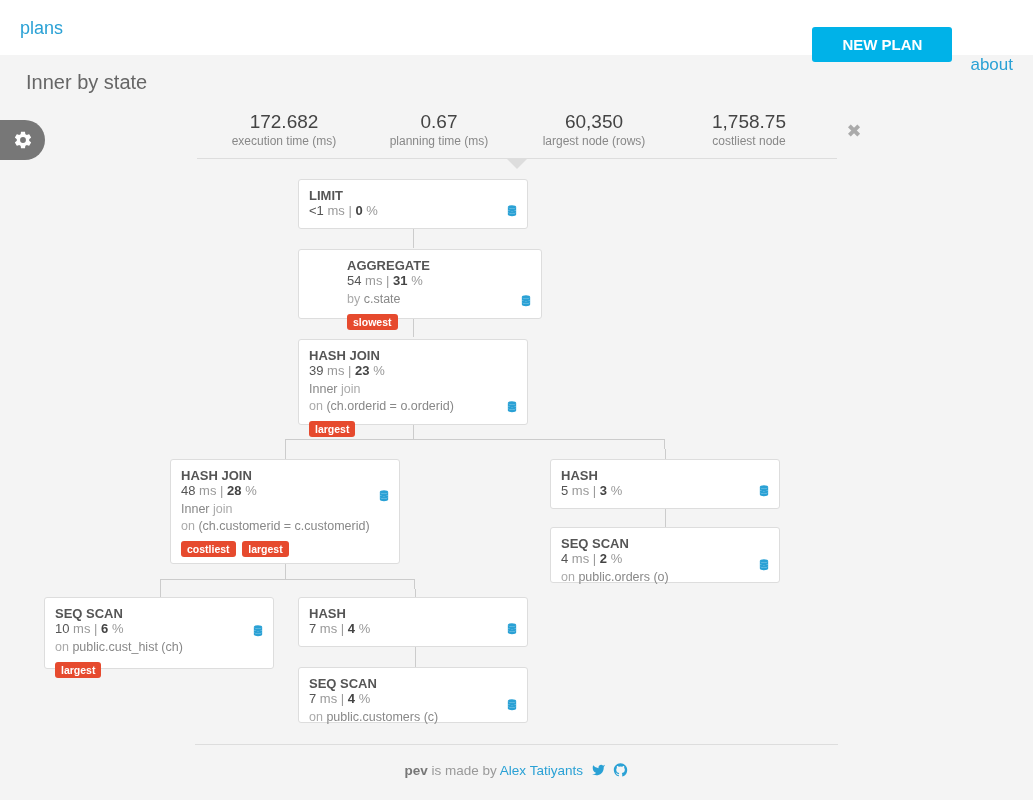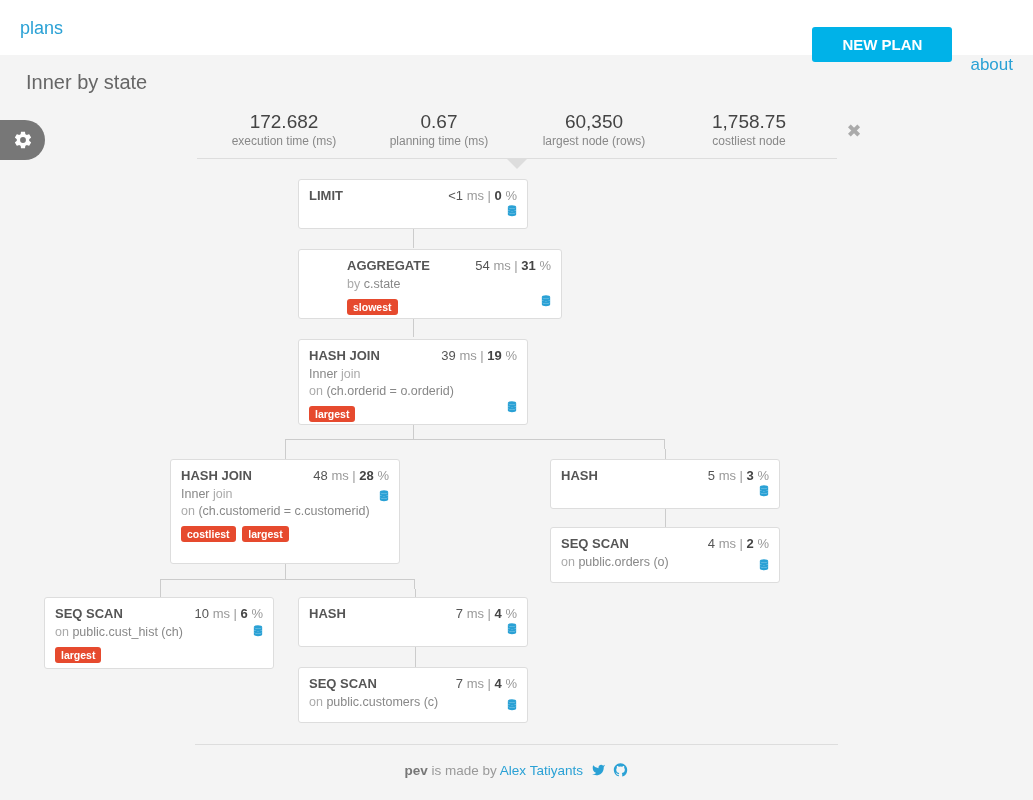--- a/index.html
+++ b/index.html
@@ -107,20 +107,21 @@
   background: #fff;
   border: 1px solid #ddd;
   border-radius: 3px;
   padding: 8px 10px;
   font-size: 13px;
 }
 .node-header {
   display: flex;
   justify-content: space-between;
   align-items: baseline;
+  flex-direction: column;
 }
 .node-title { font-weight: bold; color: #555; font-size: 13px; }
 .node-timing { font-size: 13px; color: #999; white-space: nowrap; }
 .node-timing .num { color: #555; }
 .node-timing b { color: #444; }
 .node-sub { color: #888; font-size: 12.5px; margin-top: 3px; line-height: 1.35; }
 .node-sub .muted { color: #aaa; }
 .db-icon {
   position: absolute;
   right: 10px;
@@ -230,39 +231,39 @@
       <span class="node-timing"><span class="num">&lt;1</span> <span>ms</span> | <b>0</b> %</span>
     </div>
     <span class="db-icon"><svg viewBox="0 0 12 14">
           <ellipse cx="6" cy="2.2" rx="5" ry="2"></ellipse>
           <path d="M1 2.2v3c0 1.1 2.2 2 5 2s5-.9 5-2v-3c0 1.1-2.2 2-5 2s-5-.9-5-2z"></path>
           <path d="M1 5.2v3c0 1.1 2.2 2 5 2s5-.9 5-2v-3c0 1.1-2.2 2-5 2s-5-.9-5-2z"></path>
           <path d="M1 8.2v3c0 1.1 2.2 2 5 2s5-.9 5-2v-3c0 1.1-2.2 2-5 2s-5-.9-5-2z"></path>
         </svg></span>
   </div>
 
-  <div class="node" style="left:298px; top:80px; width:264px; height:70px;padding-left:48px;">
+  <div class="node" style="left:298px; top:80px; width:244px; height:70px;padding-left:48px;">
     <div class="node-header">
       <span class="node-title">AGGREGATE</span>
       <span class="node-timing"><span class="num">54</span> <span>ms</span> | <b>31</b> %</span>
     </div>
     <div class="node-sub"><span class="muted">by</span> <span>c.state</span></div>
     <span class="badge">slowest</span>
     <span class="db-icon"><svg viewBox="0 0 12 14">
           <ellipse cx="6" cy="2.2" rx="5" ry="2"></ellipse>
           <path d="M1 2.2v3c0 1.1 2.2 2 5 2s5-.9 5-2v-3c0 1.1-2.2 2-5 2s-5-.9-5-2z"></path>
           <path d="M1 5.2v3c0 1.1 2.2 2 5 2s5-.9 5-2v-3c0 1.1-2.2 2-5 2s-5-.9-5-2z"></path>
           <path d="M1 8.2v3c0 1.1 2.2 2 5 2s5-.9 5-2v-3c0 1.1-2.2 2-5 2s-5-.9-5-2z"></path>
         </svg></span>
   </div>
 
   <div class="node" style="left:298px; top:170px; width:230px; height:86px;">
     <div class="node-header">
       <span class="node-title">HASH JOIN</span>
-      <span class="node-timing"><span class="num">39</span> <span>ms</span> | <b>19</b> %</span>
+      <span class="node-timing"><span class="num">39</span> <span>ms</span> | <b>23</b> %</span>
     </div>
     <div class="node-sub">
       <span>Inner</span> <span class="muted">join</span><br>
       <span class="muted">on</span> <span>(ch.orderid = o.orderid)</span>
     </div>
     <span class="badge">largest</span>
     <span class="db-icon"><svg viewBox="0 0 12 14">
           <ellipse cx="6" cy="2.2" rx="5" ry="2"></ellipse>
           <path d="M1 2.2v3c0 1.1 2.2 2 5 2s5-.9 5-2v-3c0 1.1-2.2 2-5 2s-5-.9-5-2z"></path>
           <path d="M1 5.2v3c0 1.1 2.2 2 5 2s5-.9 5-2v-3c0 1.1-2.2 2-5 2s-5-.9-5-2z"></path>

